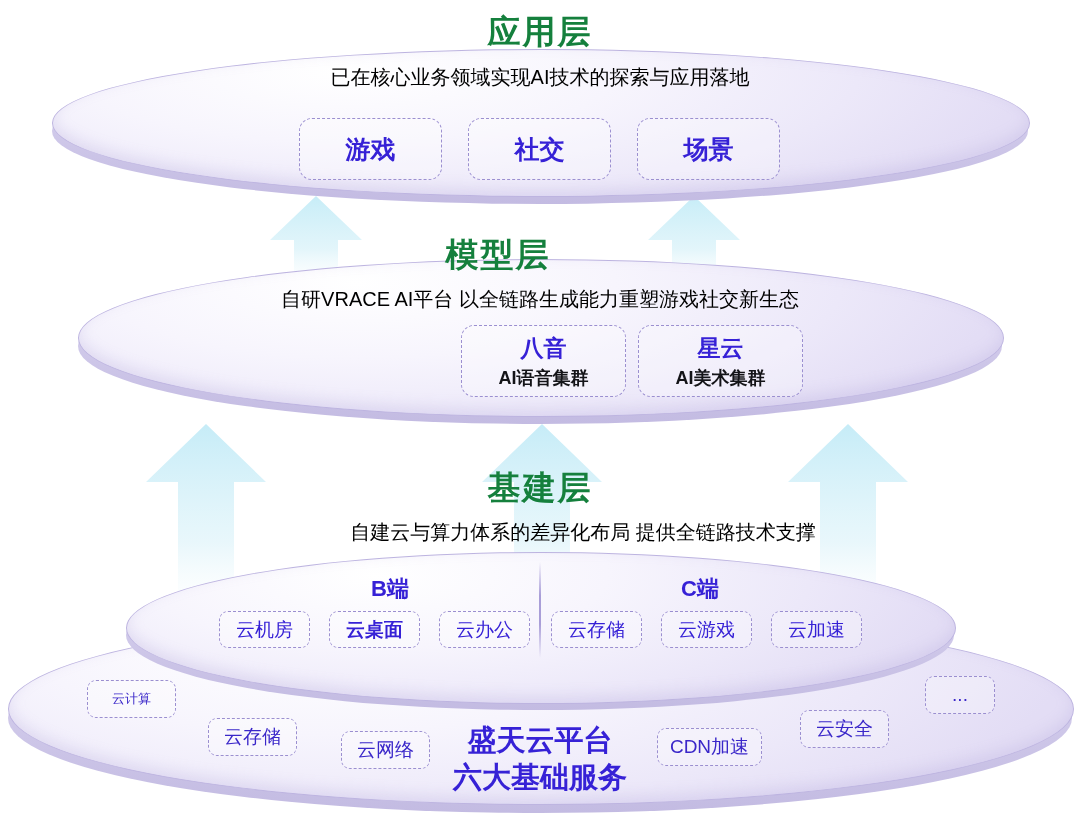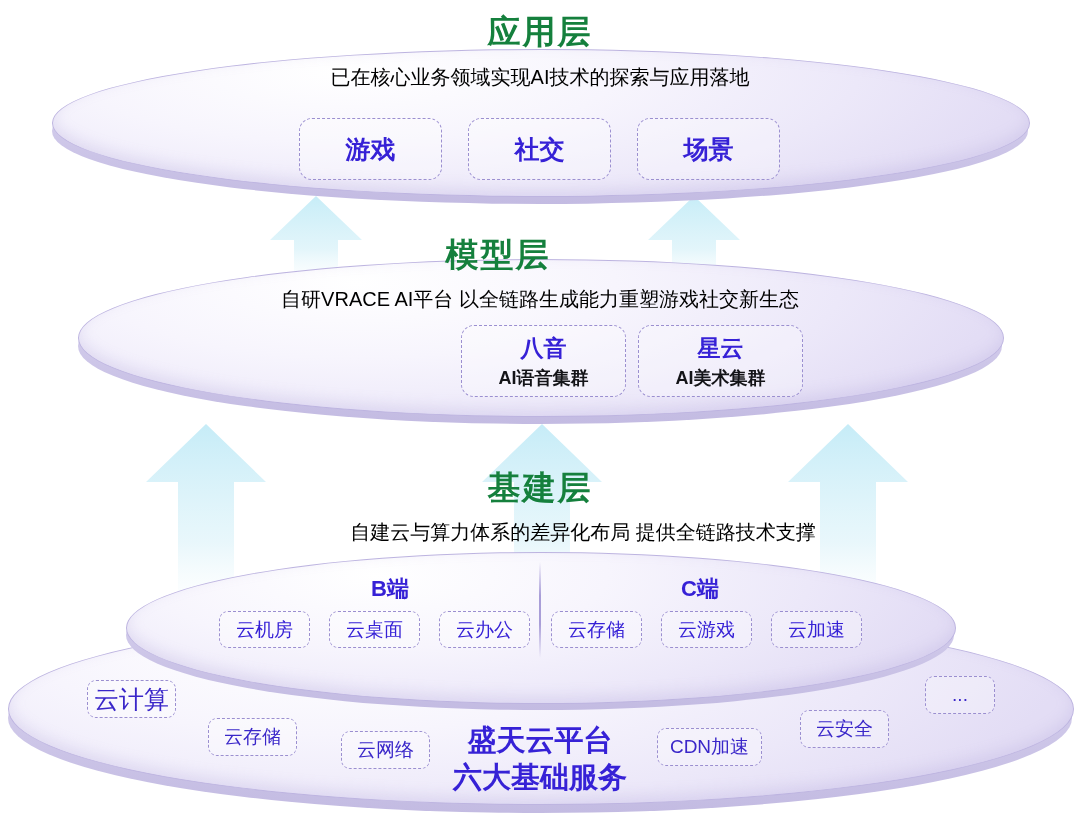--- a/index.html
+++ b/index.html
@@ -169,42 +169,42 @@
 
   <div class="divider" style="left:539px; top:562px; height:96px;"></div>
 
   <div class="side-label" style="left:310px; top:574px; width:160px; font-size:22px;">B端</div>
   <div class="side-label" style="left:620px; top:574px; width:160px; font-size:22px;">C端</div>
 
   <div class="dbox" style="left:219px; top:611px; width:91px; height:37px; font-size:19px;">
     <span class="t1" style="font-weight:normal;">云机房</span>
   </div>
   <div class="dbox" style="left:329px; top:611px; width:91px; height:37px; font-size:19px;">
-    <span class="t1" style="font-weight:normal;">云桌面</span>
+    <span class="t1" style="font-weight:bold;">云桌面</span>
   </div>
   <div class="dbox" style="left:439px; top:611px; width:91px; height:37px; font-size:19px;">
     <span class="t1" style="font-weight:normal;">云办公</span>
   </div>
 
   <div class="dbox" style="left:551px; top:611px; width:91px; height:37px; font-size:19px;">
     <span class="t1" style="font-weight:normal;">云存储</span>
   </div>
   <div class="dbox" style="left:661px; top:611px; width:91px; height:37px; font-size:19px;">
     <span class="t1" style="font-weight:normal;">云游戏</span>
   </div>
   <div class="dbox" style="left:771px; top:611px; width:91px; height:37px; font-size:19px;">
     <span class="t1" style="font-weight:normal;">云加速</span>
   </div>
 
   <div class="brand" style="left:430px; top:722px; width:220px; font-size:29px;">
     <div>盛天云平台</div>
     <div>六大基础服务</div>
   </div>
 
-  <div class="dbox" style="left:87px; top:680px; width:89px; height:38px; font-size:25px;">
+  <div class="dbox" style="left:87px; top:680px; width:89px; height:38px; font-size:13px;">
     <span>云计算</span>
   </div>
   <div class="dbox" style="left:208px; top:718px; width:89px; height:38px; font-size:19px;">
     <span>云存储</span>
   </div>
   <div class="dbox" style="left:341px; top:731px; width:89px; height:38px; font-size:19px;">
     <span>云网络</span>
   </div>
   <div class="dbox" style="left:657px; top:728px; width:105px; height:38px; font-size:19px;">
     <span>CDN加速</span>

